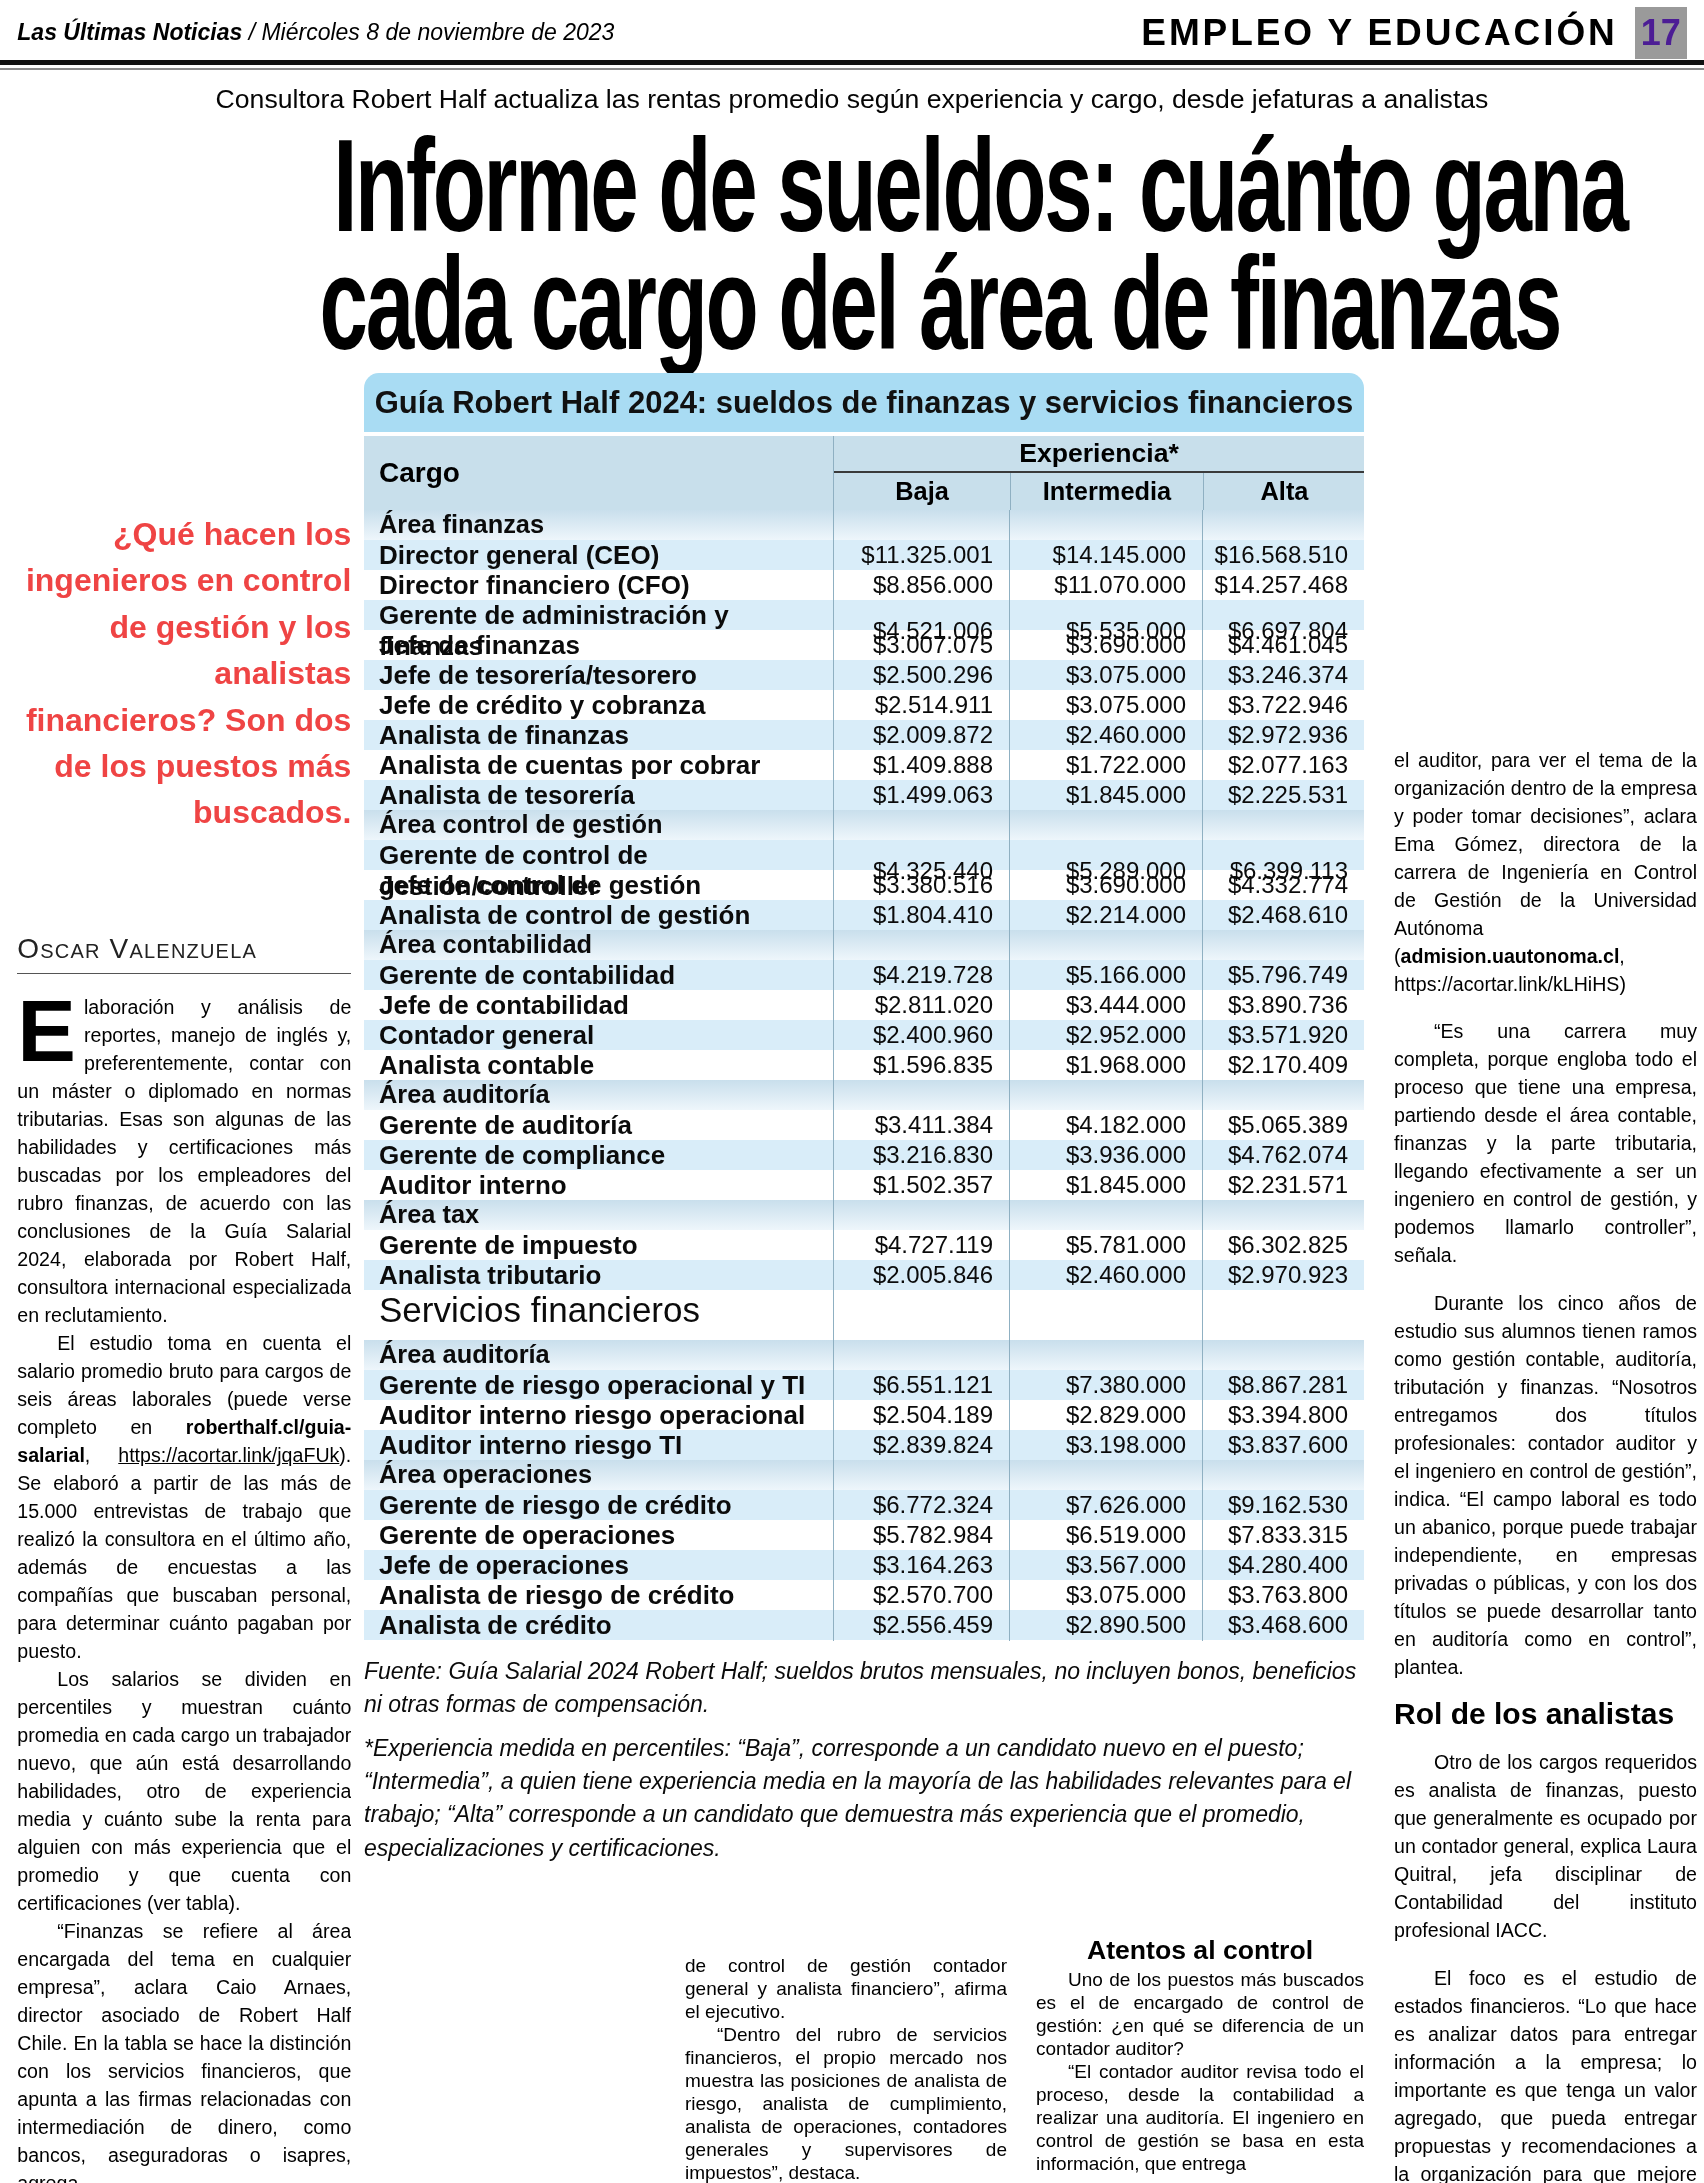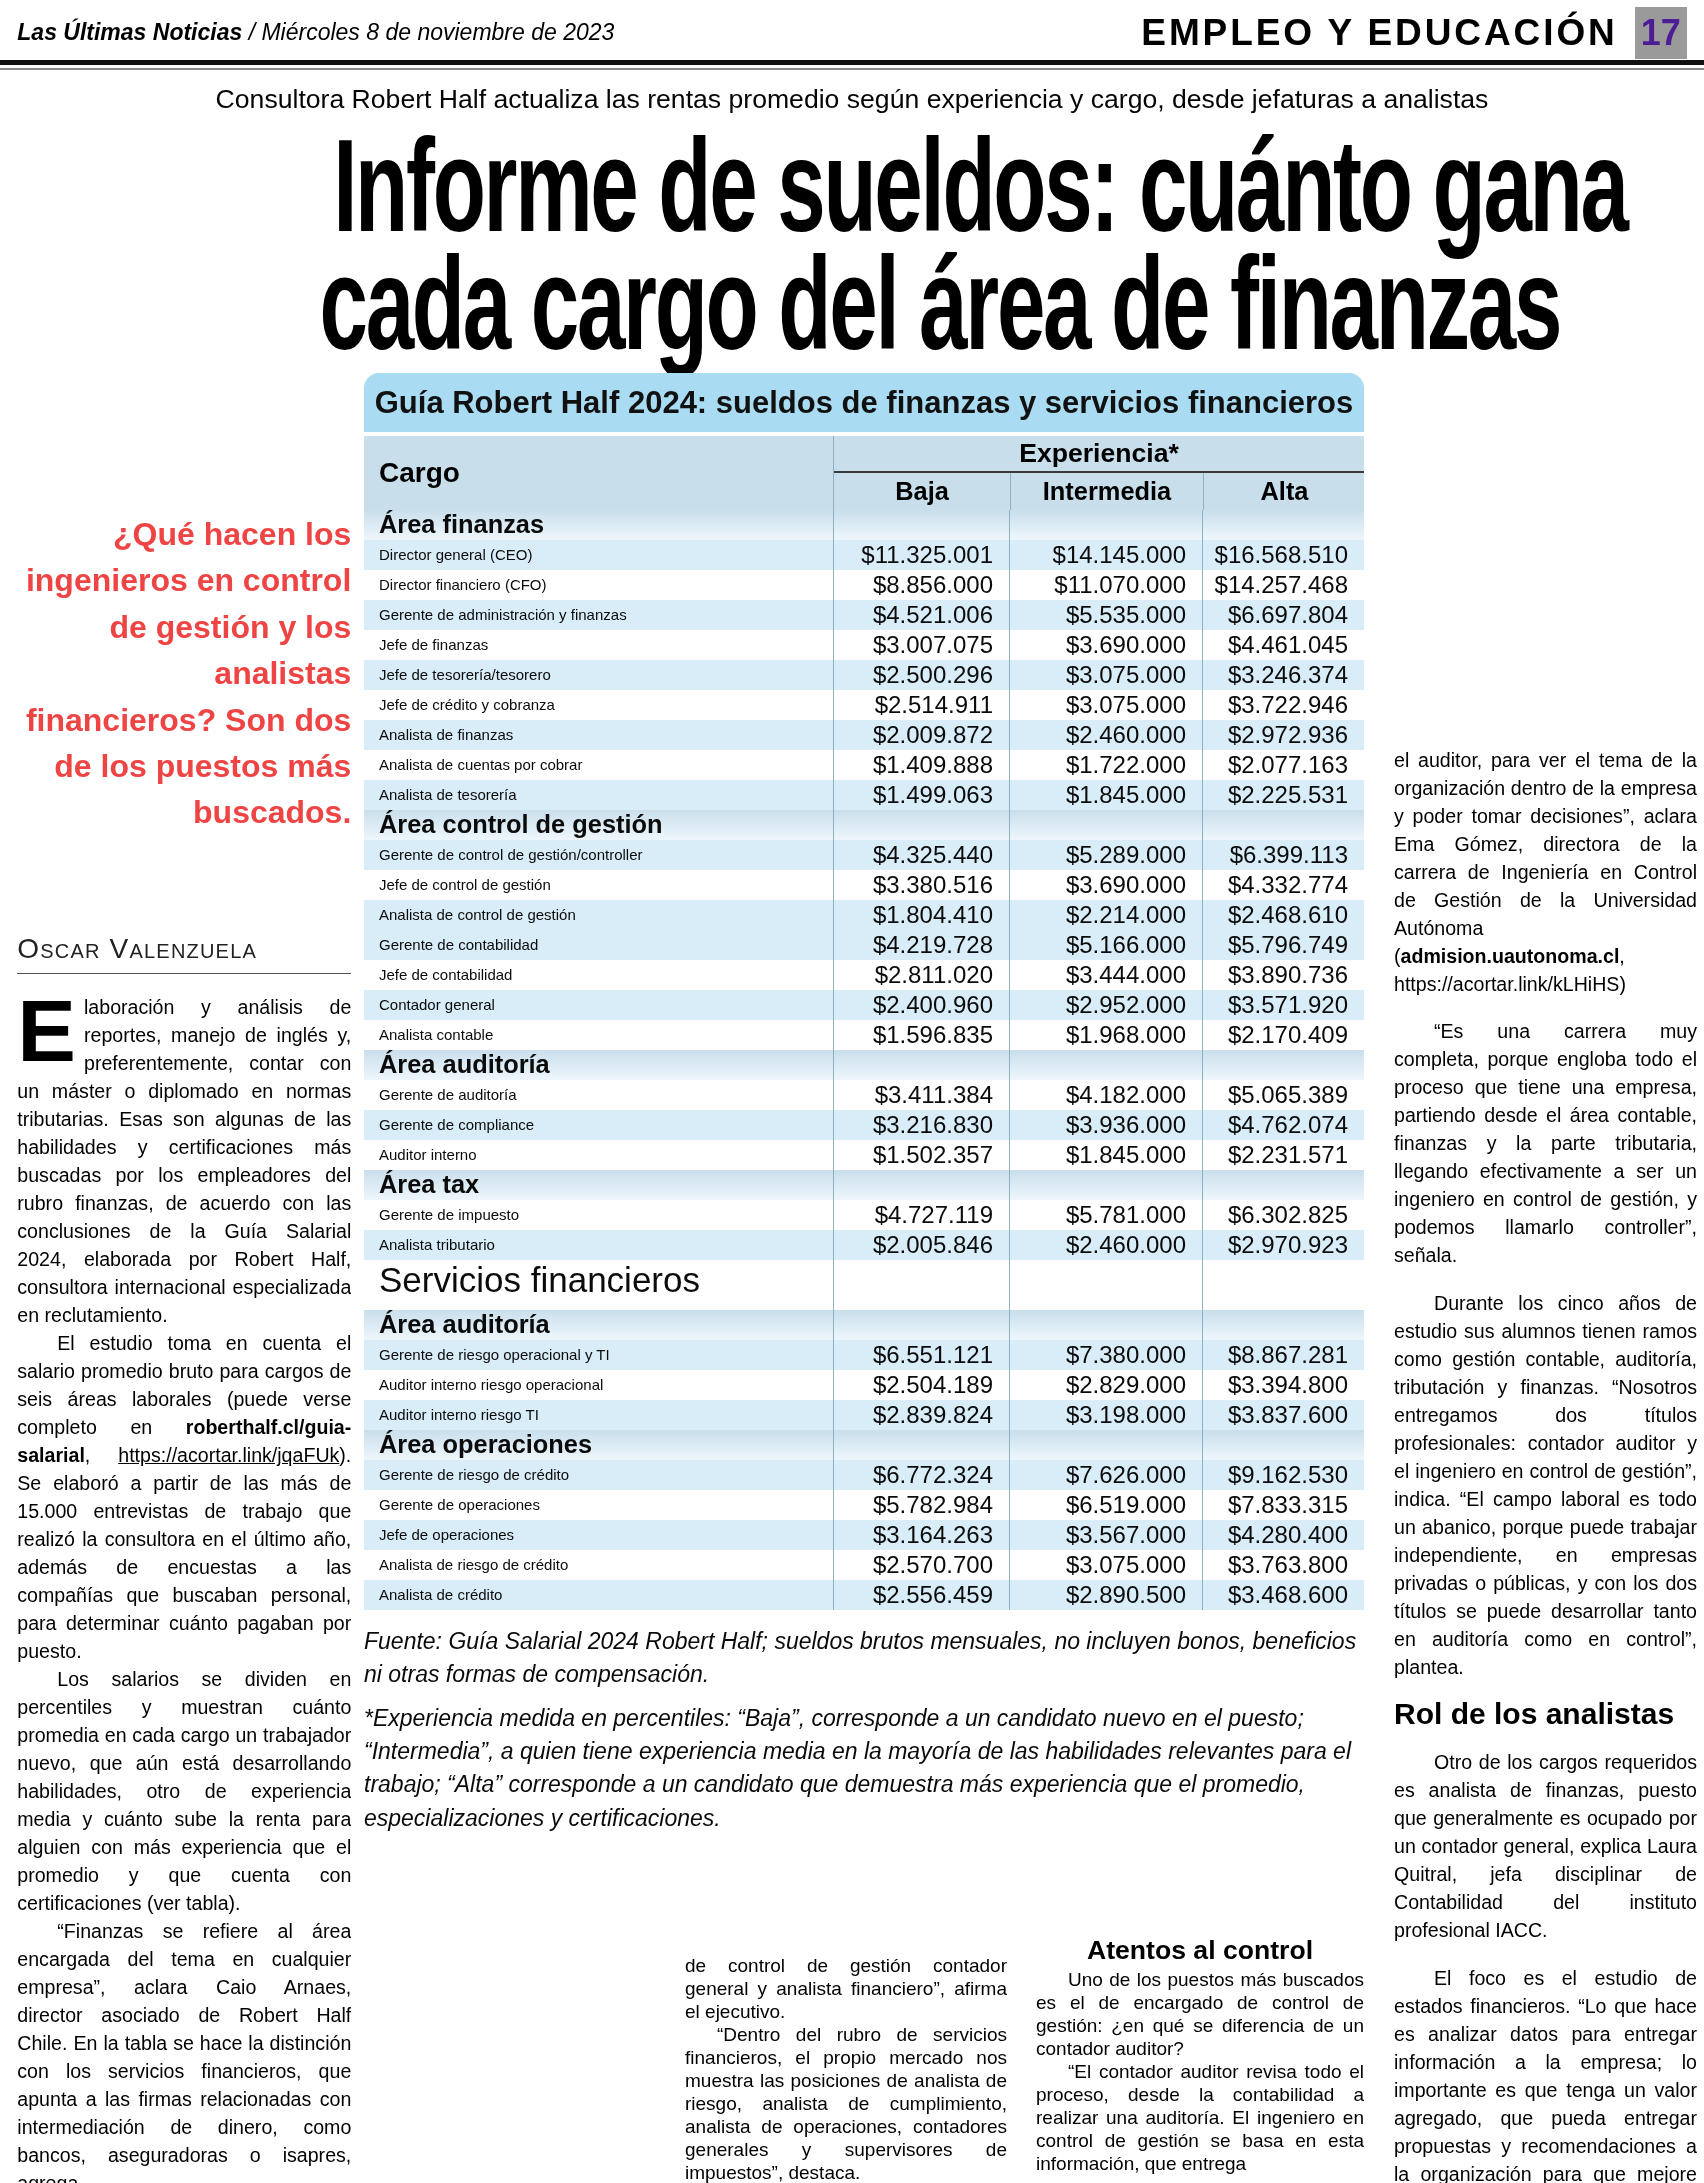--- a/index.html
+++ b/index.html
@@ -40,21 +40,21 @@
   .th-exp{border-left:1.2px solid var(--sep);}
   .th-exp .exp{height:35px;display:flex;align-items:center;justify-content:center;font-size:26.6px;font-weight:bold;border-bottom:2.3px solid #3a3a3a;}
   .th-sub{display:grid;grid-template-columns:176px 193px 162px;height:37px;}
   .th-sub div{display:flex;align-items:center;justify-content:center;font-size:25.4px;font-weight:bold;}
   .th-sub div + div{border-left:1.2px solid var(--sep);}
   .trows{}
   .trow{display:grid;grid-template-columns:469px 176px 193px 162px;height:30px;}
   .trow.shade{background:var(--row-stripe);}
   .trow.section{background:linear-gradient(var(--section-band-top),var(--section-band-bottom));}
   .trow.bigsection{height:50px;}
-  .tc-label{display:flex;align-items:center;padding-left:15px;font-size:15px;color:#0b0b0b;}
+  .tc-label{display:flex;align-items:center;padding-left:15px;font-size:26px;color:#0b0b0b;font-weight:bold;}
   .trow.section .tc-label{font-size:25.4px;font-weight:bold;}
   .trow.bigsection .tc-label{font-size:35px;font-weight:normal;align-items:flex-end;padding-bottom:17px;}
   .tc-val{display:flex;align-items:center;justify-content:flex-end;padding-right:16px;font-size:24px;border-left:1.2px solid var(--sep);color:#0b0b0b;}
   .tfoot{margin-top:15px;font-size:23px;font-style:italic;line-height:1.45;color:#0a0a0a;}
   .tfoot .note{margin-top:10.4px;}
   
   .narrow{font-size:19px;line-height:23px;text-align:justify;}
   .narrow .para.ind{text-indent:32px;}
   .colA{position:absolute;left:685px;top:1954px;width:322px;height:229px;overflow:hidden;}
   .colB{position:absolute;left:1036px;top:1939px;width:328px;height:244px;overflow:hidden;}
@@ -184,20 +184,26 @@
           <div class="tc-val">$3.380.516</div>
           <div class="tc-val">$3.690.000</div>
           <div class="tc-val">$4.332.774</div>
         </div>
         <div class="trow row shade">
           <div class="tc-label">Analista de control de gestión</div>
           <div class="tc-val">$1.804.410</div>
           <div class="tc-val">$2.214.000</div>
           <div class="tc-val">$2.468.610</div>
         </div>
+        <div class="trow section">
+          <div class="tc-label">Área contabilidad</div>
+          <div class="tc-val"></div>
+          <div class="tc-val"></div>
+          <div class="tc-val"></div>
+        </div>
         <div class="trow row shade">
           <div class="tc-label">Gerente de contabilidad</div>
           <div class="tc-val">$4.219.728</div>
           <div class="tc-val">$5.166.000</div>
           <div class="tc-val">$5.796.749</div>
         </div>
         <div class="trow row">
           <div class="tc-label">Jefe de contabilidad</div>
           <div class="tc-val">$2.811.020</div>
           <div class="tc-val">$3.444.000</div>

